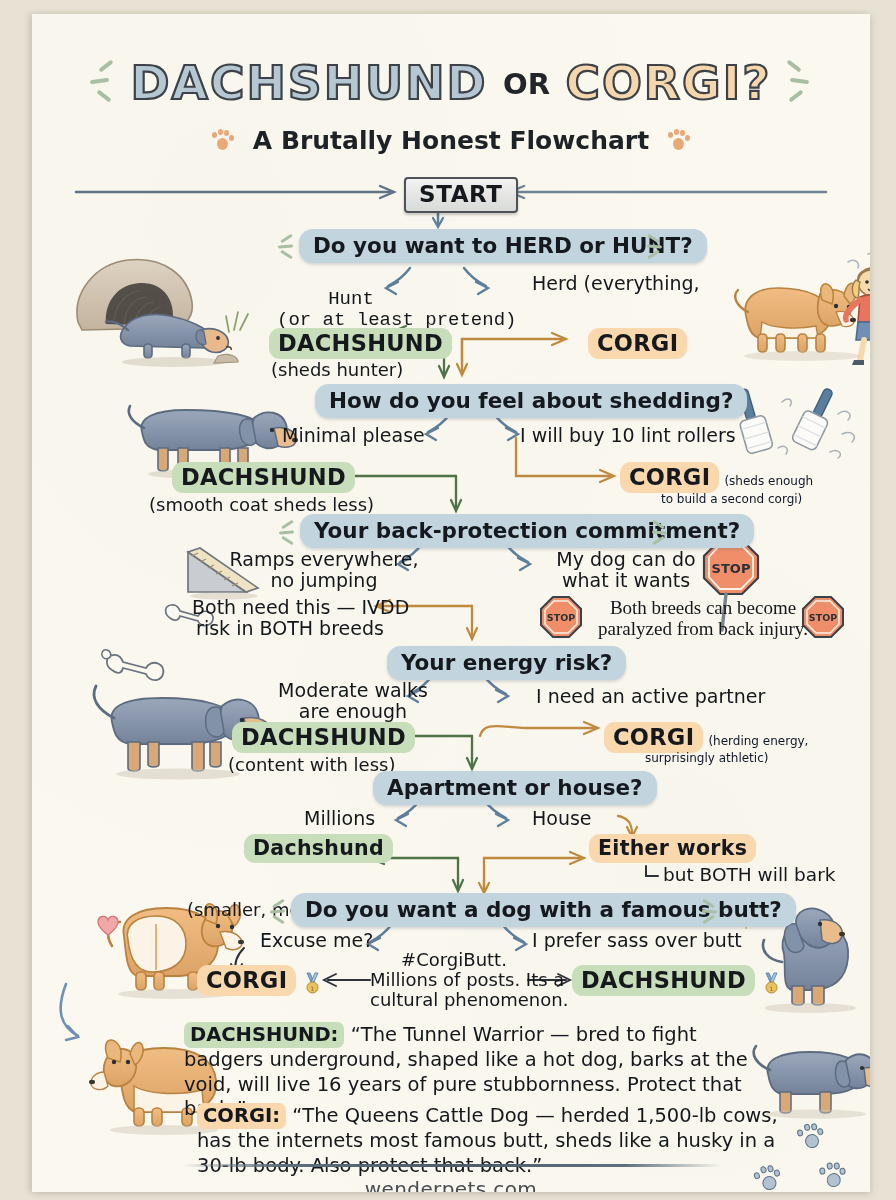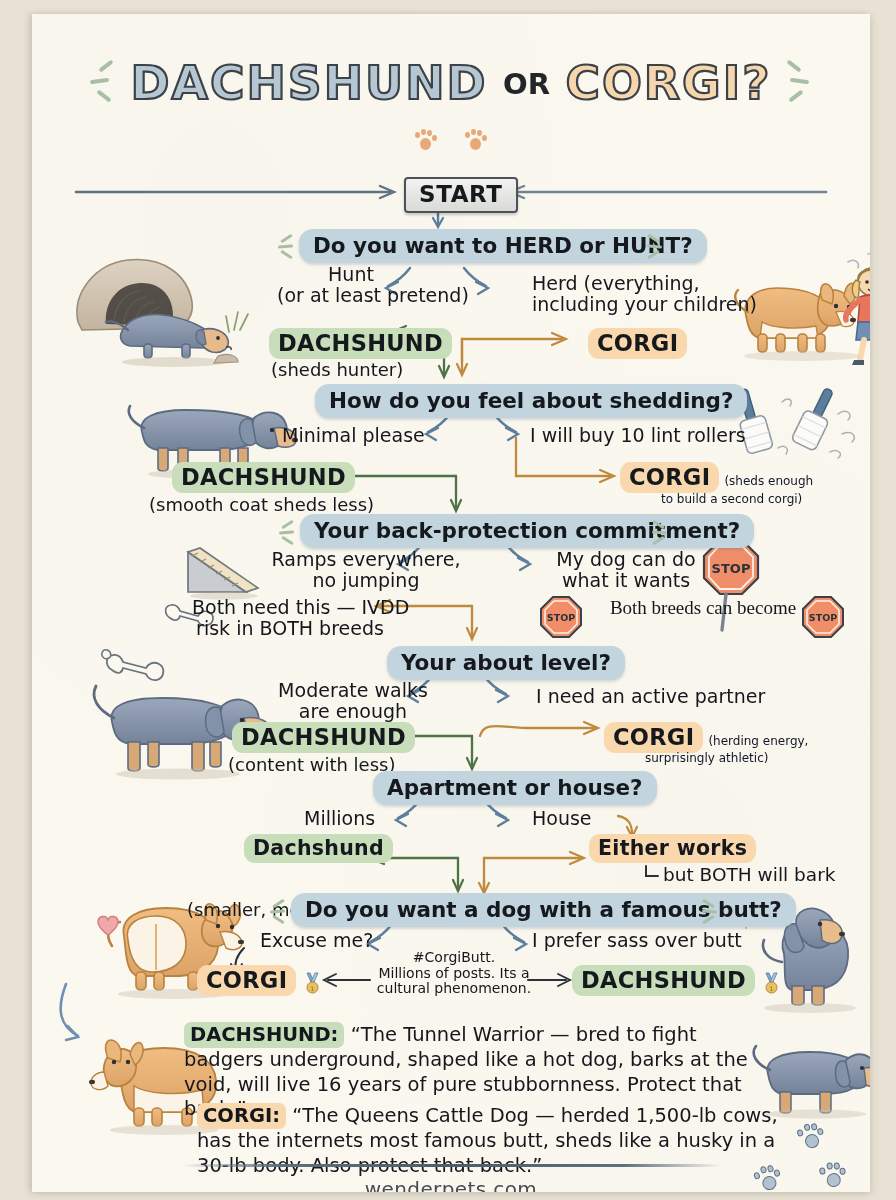--- a/index.html
+++ b/index.html
@@ -640,20 +640,21 @@
   </div>
 
   <div class="subtitle">
     <span class="paw-inline">
       <i style="width:11px;height:12px;left:6px;top:9px"></i>
       <i style="width:5px;height:6px;left:1px;top:3px"></i>
       <i style="width:5px;height:6px;left:7px;top:0px"></i>
       <i style="width:5px;height:6px;left:13px;top:1px"></i>
       <i style="width:5px;height:6px;left:18px;top:6px"></i>
     </span>
+    <span>A Brutally Honest Flowchart</span>
     <span class="paw-inline">
       <i style="width:11px;height:12px;left:6px;top:9px"></i>
       <i style="width:5px;height:6px;left:1px;top:3px"></i>
       <i style="width:5px;height:6px;left:7px;top:0px"></i>
       <i style="width:5px;height:6px;left:13px;top:1px"></i>
       <i style="width:5px;height:6px;left:18px;top:6px"></i>
     </span>
   </div>
 
   <div class="node startbox" style="left:372px; top:163px;">START</div>
@@ -662,39 +663,38 @@
   <div class="sparkmark" style="left:246px;top:220px;width:18px;height:24px;">
     <i style="width:13px;left:2px;top:3px;transform:rotate(-32deg)"></i>
     <i style="width:15px;left:0px;top:11px;transform:rotate(-4deg)"></i>
     <i style="width:13px;left:2px;top:19px;transform:rotate(32deg)"></i>
   </div>
   <div class="sparkmark" style="left:612px;top:220px;width:18px;height:24px;">
     <i style="width:13px;left:3px;top:3px;transform:rotate(32deg)"></i>
     <i style="width:15px;left:3px;top:11px;transform:rotate(4deg)"></i>
     <i style="width:13px;left:3px;top:19px;transform:rotate(-32deg)"></i>
   </div>
-  <div class="node branch center" style="left:245px; top:250px; width:148px;">
+  <div class="node branch center" style="left:245px; top:275px; width:148px;font-family:Liberation Mono, monospace;">
     <div>Hunt</div>
     <div>(or at least pretend)</div>
   </div>
   <div class="node branch" style="left:500px; top:259px;">
     <div>Herd (everything,</div>
-    <div>including your children)</div>
   </div>
   <div class="node" style="left:237px; top:316px;">
     <span class="pill pill-green">DACHSHUND</span>
   </div>
   <div class="node subnote" style="left:239px; top:345px;">(sheds hunter)</div>
   <div class="node" style="left:556px; top:316px;">
     <span class="pill pill-green pill-orange">CORGI</span>
   </div>
 
   <div class="node question" style="left:283px; top:370px;">How do you feel about shedding?</div>
   <div class="node branch" style="left:250px; top:411px;text-align:right;">Minimal please</div>
-  <div class="node branch" style="left:498px; top:411px;">I will buy 10 lint rollers</div>
+  <div class="node branch" style="left:488px; top:411px;">I will buy 10 lint rollers</div>
   <div class="node" style="left:140px; top:450px;">
     <span class="pill pill-green">DACHSHUND</span>
   </div>
   <div class="node subnote" style="left:117px; top:480px;">(smooth coat sheds less)</div>
   <div class="node" style="left:588px; top:450px;">
     <span class="pill pill-orange">CORGI</span>
     <span class="note-after">(sheds enough</span>
   </div>
   <div class="node note-after" style="left:629px; top:479px;">to build a second corgi)</div>
 
@@ -702,37 +702,38 @@
   <div class="sparkmark" style="left:247px;top:506px;width:18px;height:24px;">
     <i style="width:13px;left:2px;top:3px;transform:rotate(-32deg)"></i>
     <i style="width:15px;left:0px;top:11px;transform:rotate(-4deg)"></i>
     <i style="width:13px;left:2px;top:19px;transform:rotate(32deg)"></i>
   </div>
   <div class="sparkmark" style="left:617px;top:506px;width:18px;height:24px;">
     <i style="width:13px;left:3px;top:3px;transform:rotate(32deg)"></i>
     <i style="width:15px;left:3px;top:11px;transform:rotate(4deg)"></i>
     <i style="width:13px;left:3px;top:19px;transform:rotate(-32deg)"></i>
   </div>
-  <div class="node branch center" style="left:196px; top:535px; width:192px;margin-left:42px;">
+  <div class="node branch center" style="left:196px; top:535px; width:192px;">
     <div>Ramps everywhere,</div>
     <div>no jumping</div>
   </div>
   <div class="node branch center" style="left:508px; top:535px; width:172px;">
     <div>My dog can do</div>
     <div>what it wants</div>
   </div>
   <div class="node branch center" style="left:160px; top:583px; width:196px; font-weight:normal;">
     <div>Both need this — IVDD</div>
     <div>risk in BOTH breeds</div>
   </div>
   <div class="node branch center" style="left:554px; top:583px; width:234px;font-family:Liberation Serif, serif;">
     <div>Both breeds can become</div>
-  </div>
-
-  <div class="node question" style="left:355px; top:632px;">Your about level?</div>
+    <div>paralyzed from back injury.</div>
+  </div>
+
+  <div class="node question" style="left:355px; top:632px;">Your energy risk?</div>
   <div class="node branch center" style="left:240px; top:666px; width:162px;">
     <div>Moderate walks</div>
     <div>are enough</div>
   </div>
   <div class="node branch" style="left:504px; top:672px;">I need an active partner</div>
   <div class="node" style="left:200px; top:710px;">
     <span class="pill pill-green">DACHSHUND</span>
   </div>
   <div class="node subnote" style="left:196px; top:740px;">(content with less)</div>
   <div class="node" style="left:572px; top:710px;">
@@ -759,21 +760,21 @@
     <i style="width:15px;left:0px;top:11px;transform:rotate(-4deg)"></i>
     <i style="width:13px;left:2px;top:19px;transform:rotate(32deg)"></i>
   </div>
   <div class="sparkmark" style="left:667px;top:885px;width:18px;height:24px;">
     <i style="width:13px;left:3px;top:3px;transform:rotate(32deg)"></i>
     <i style="width:15px;left:3px;top:11px;transform:rotate(4deg)"></i>
     <i style="width:13px;left:3px;top:19px;transform:rotate(-32deg)"></i>
   </div>
   <div class="node branch" style="left:228px; top:916px;">Excuse me?</div>
   <div class="node branch" style="left:500px; top:916px;">I prefer sass over butt</div>
-  <div class="node branch center" style="left:338px; top:936px; width:168px; font-size:14px;">
+  <div class="node branch center" style="left:338px; top:936px; width:168px; font-size:18px;">
     <div>#CorgiButt.</div>
     <div>Millions of posts. Its a</div>
     <div>cultural phenomenon.</div>
   </div>
   <div class="node" style="left:165px; top:953px;">
     <span class="pill pill-orange">CORGI</span>
     <span class="medal">
       <svg viewBox="0 0 17 22" width="17" height="22">
         <path d="M3,1 L7,10 L10,10 L6,1 Z" fill="#7fa8cf" stroke="#4d7ba6" stroke-width="0.8"></path>
         <path d="M14,1 L10,10 L7,10 L11,1 Z" fill="#aac9e4" stroke="#4d7ba6" stroke-width="0.8"></path>

